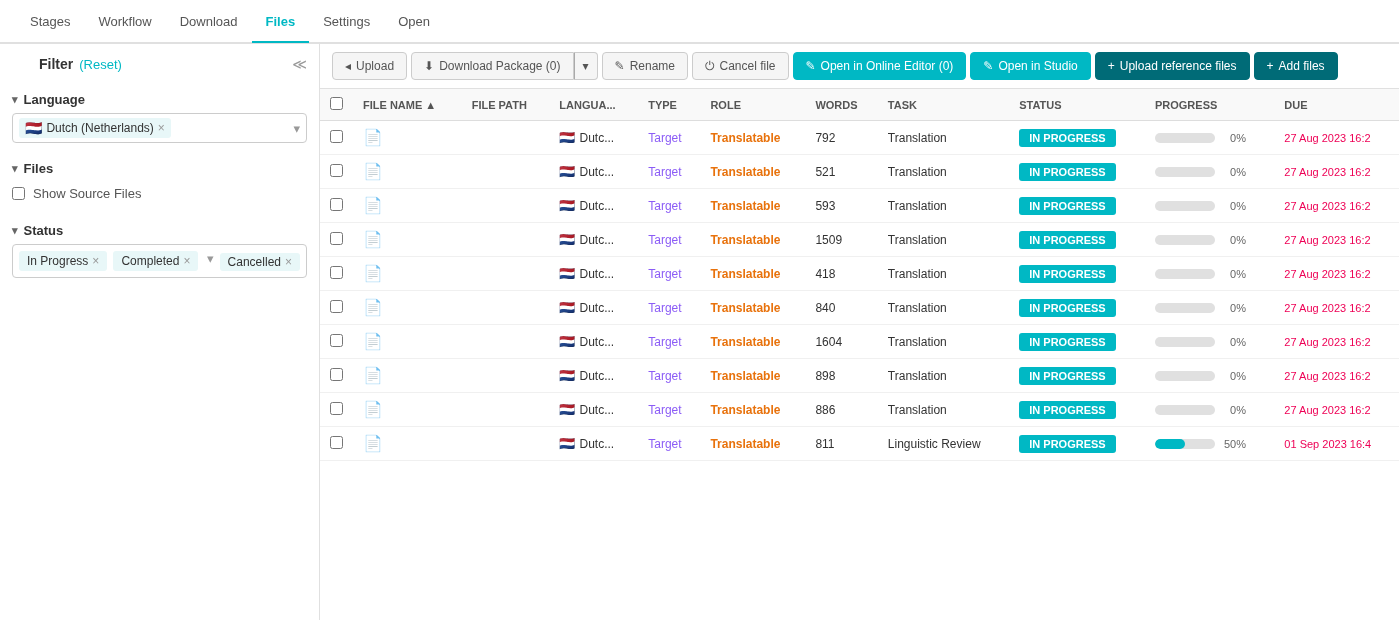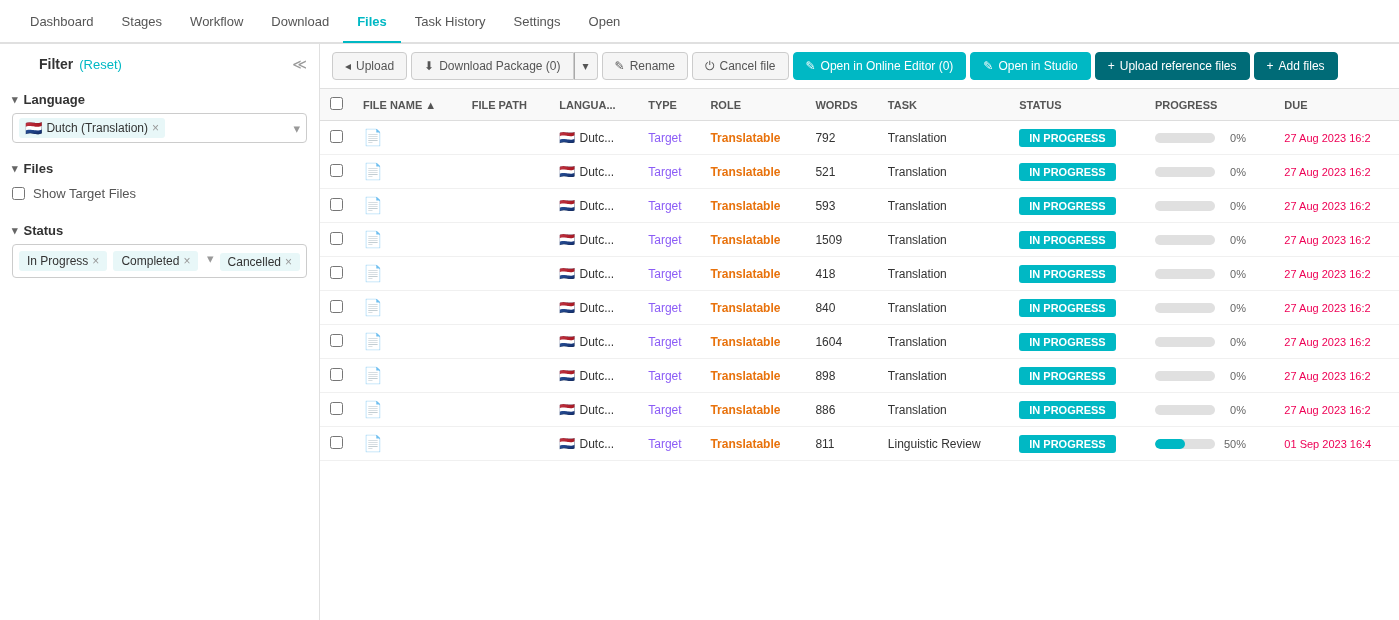--- a/index.html
+++ b/index.html
@@ -248,26 +248,24 @@
       background: #00b8c4;
     }
     .progress-text { font-size: 11px; color: #666; min-width: 25px; text-align: right; }
     .due-date { color: #e05; font-size: 11px; white-space: nowrap; }
     input[type=checkbox] { cursor: pointer; }
   </style>
 </head>
 <body>
 
 <div class="top-nav">
-  <div class="nav-item">Dashboard</div>
   <div class="nav-item">Stages</div>
   <div class="nav-item">Workflow</div>
   <div class="nav-item">Download</div>
   <div class="nav-item active">Files</div>
-  <div class="nav-item">Task History</div>
   <div class="nav-item">Settings</div>
   <div class="nav-item">Open</div>
 </div>
 
 <div class="main-layout">
 
   <div class="sidebar">
     <div class="filter-header">
       <div style="display:flex;align-items:center;gap:6px;padding-left:27px;">
         <span class="filter-title">Filter</span>
@@ -276,33 +274,33 @@
       <span class="collapse-btn">≪</span>
     </div>
 
     <div class="section-header">
       <span class="chevron">▾</span>
       <span>Language</span>
     </div>
     <div class="lang-tag-container">
       <div class="lang-tag">
         <span class="flag">🇳🇱</span>
-        <span>Dutch (Translation)</span>
+        <span>Dutch (Netherlands)</span>
         <span class="remove">×</span>
       </div>
       <span class="lang-dropdown-arrow">▾</span>
     </div>
 
     <div class="section-header" style="margin-top:10px;">
       <span class="chevron">▾</span>
       <span>Files</span>
     </div>
     <div class="checkbox-item">
       <input type="checkbox" style="">
-      <label>Show Target Files</label>
+      <label>Show Source Files</label>
     </div>
 
     <div class="section-header" style="margin-top:10px;">
       <span class="chevron">▾</span>
       <span>Status</span>
     </div>
     <div class="status-tags">
       <div class="status-tag">
         <span>In Progress</span>
         <span class="remove">×</span>

